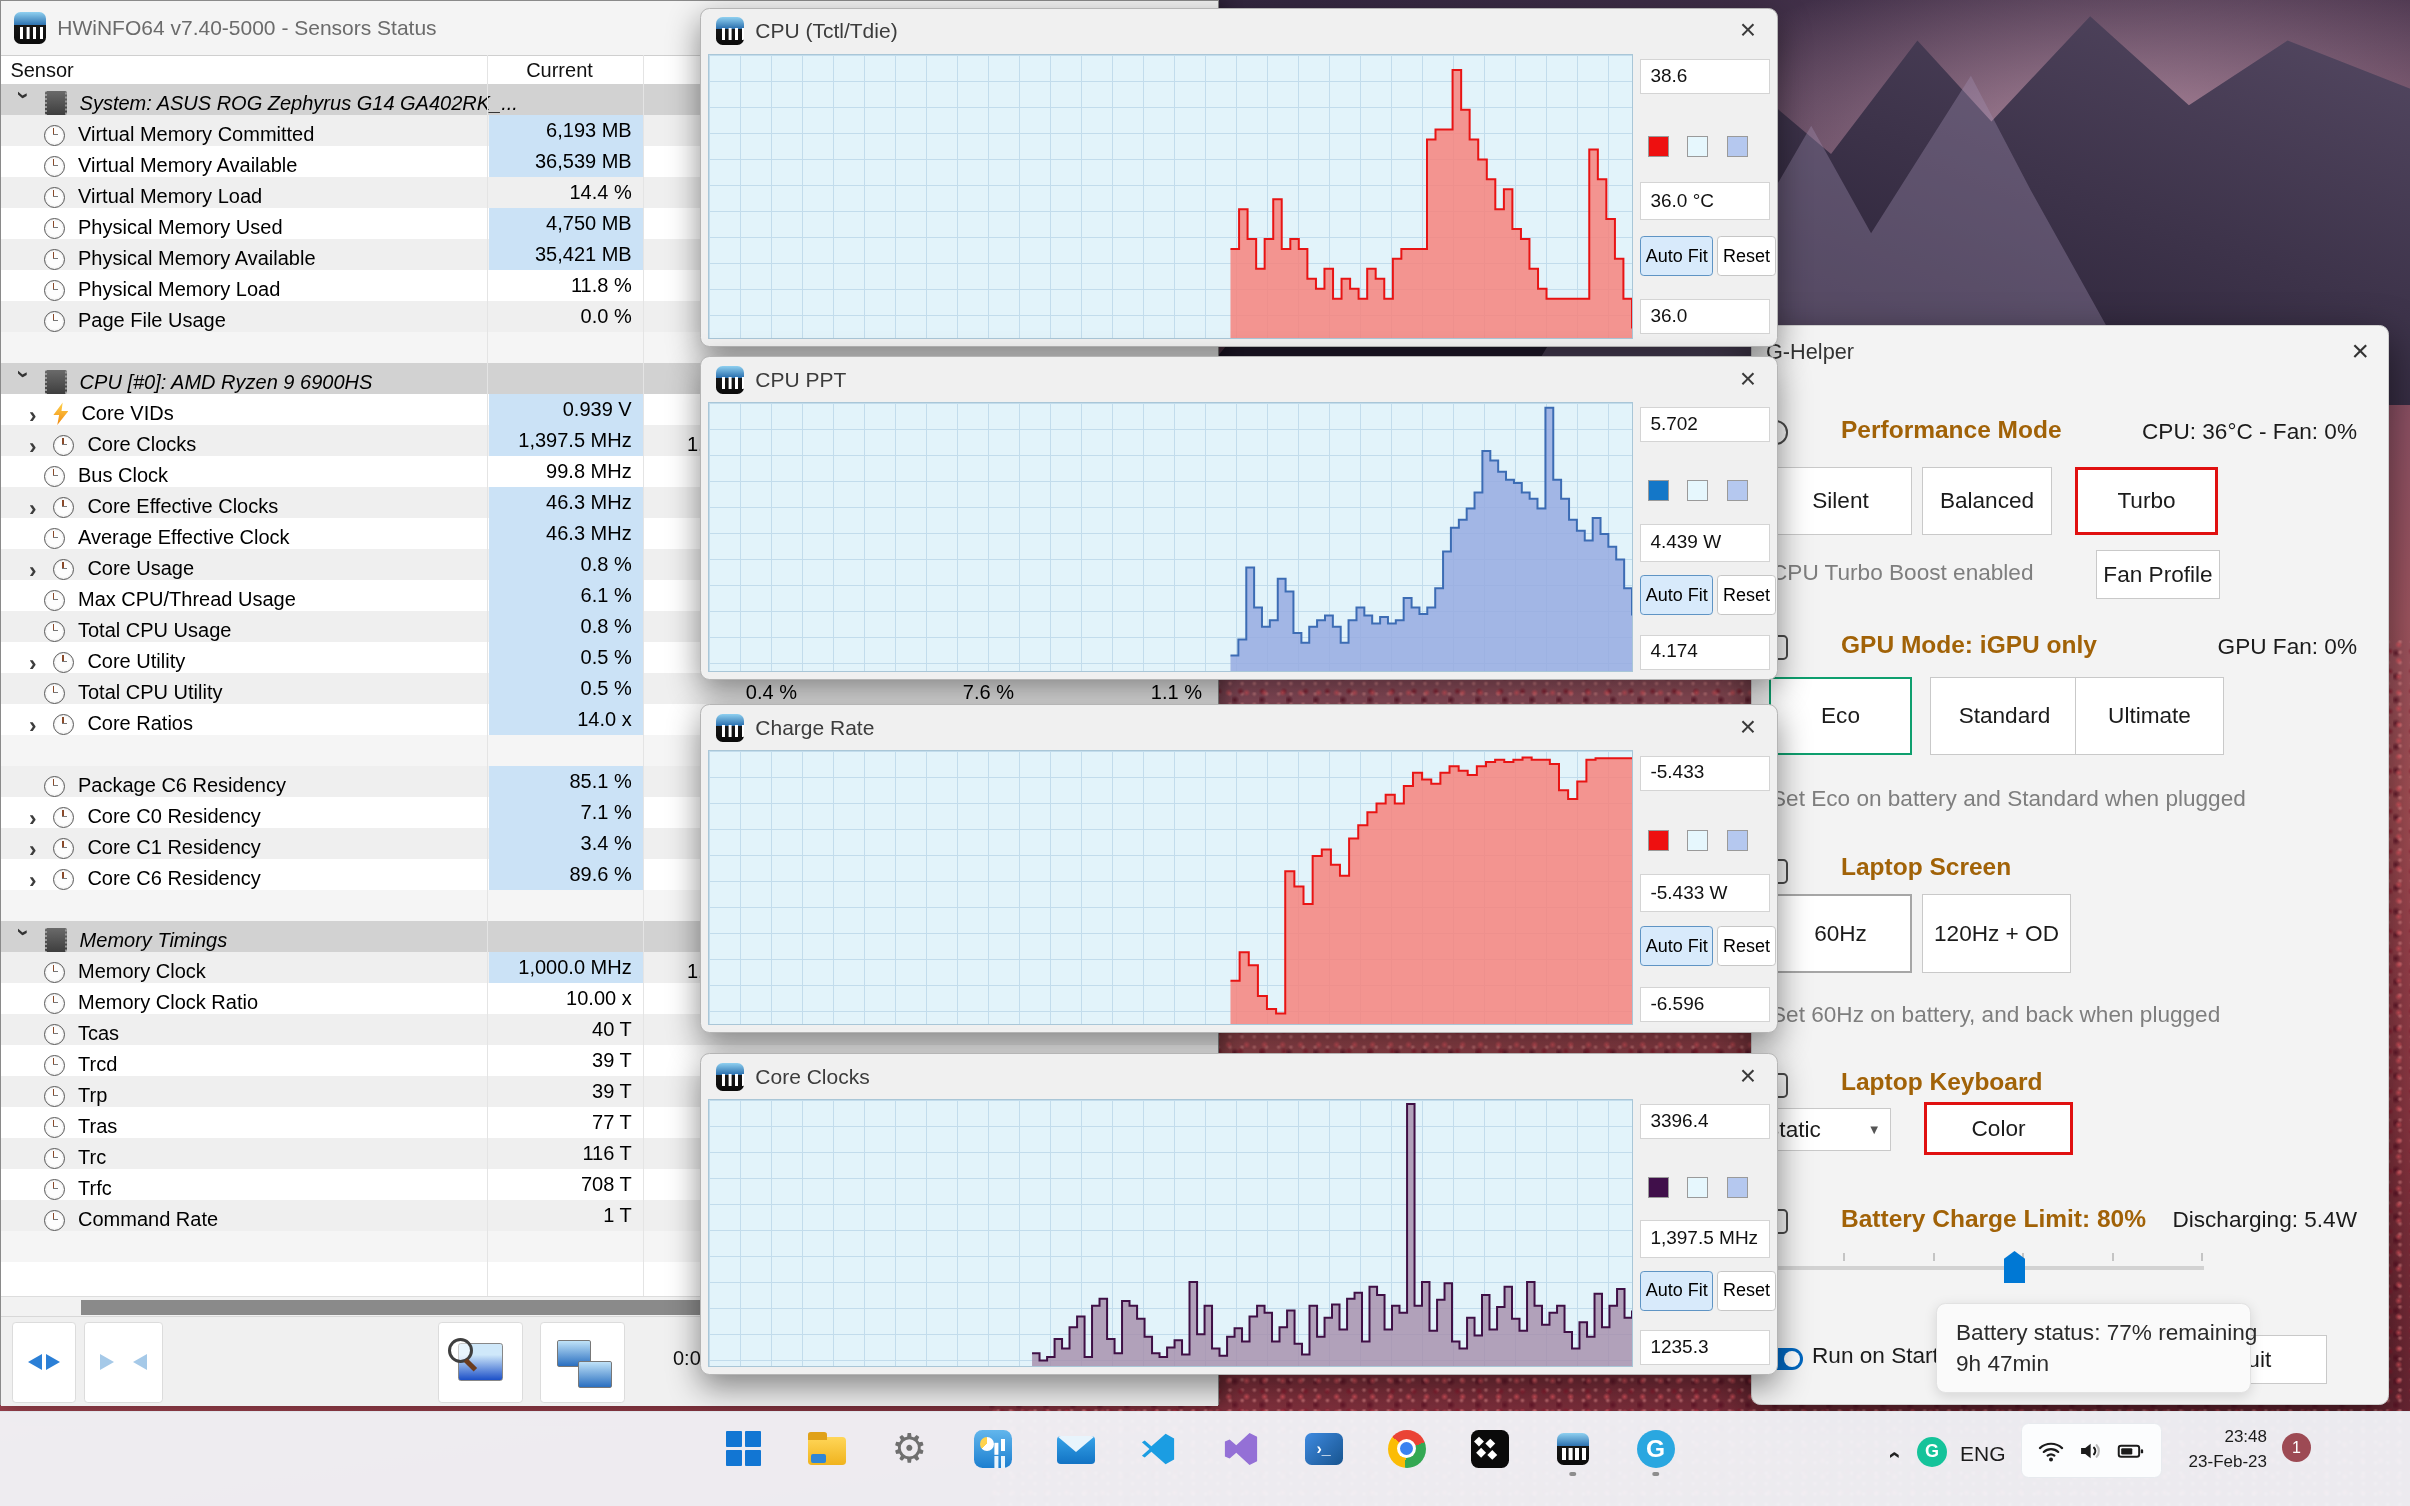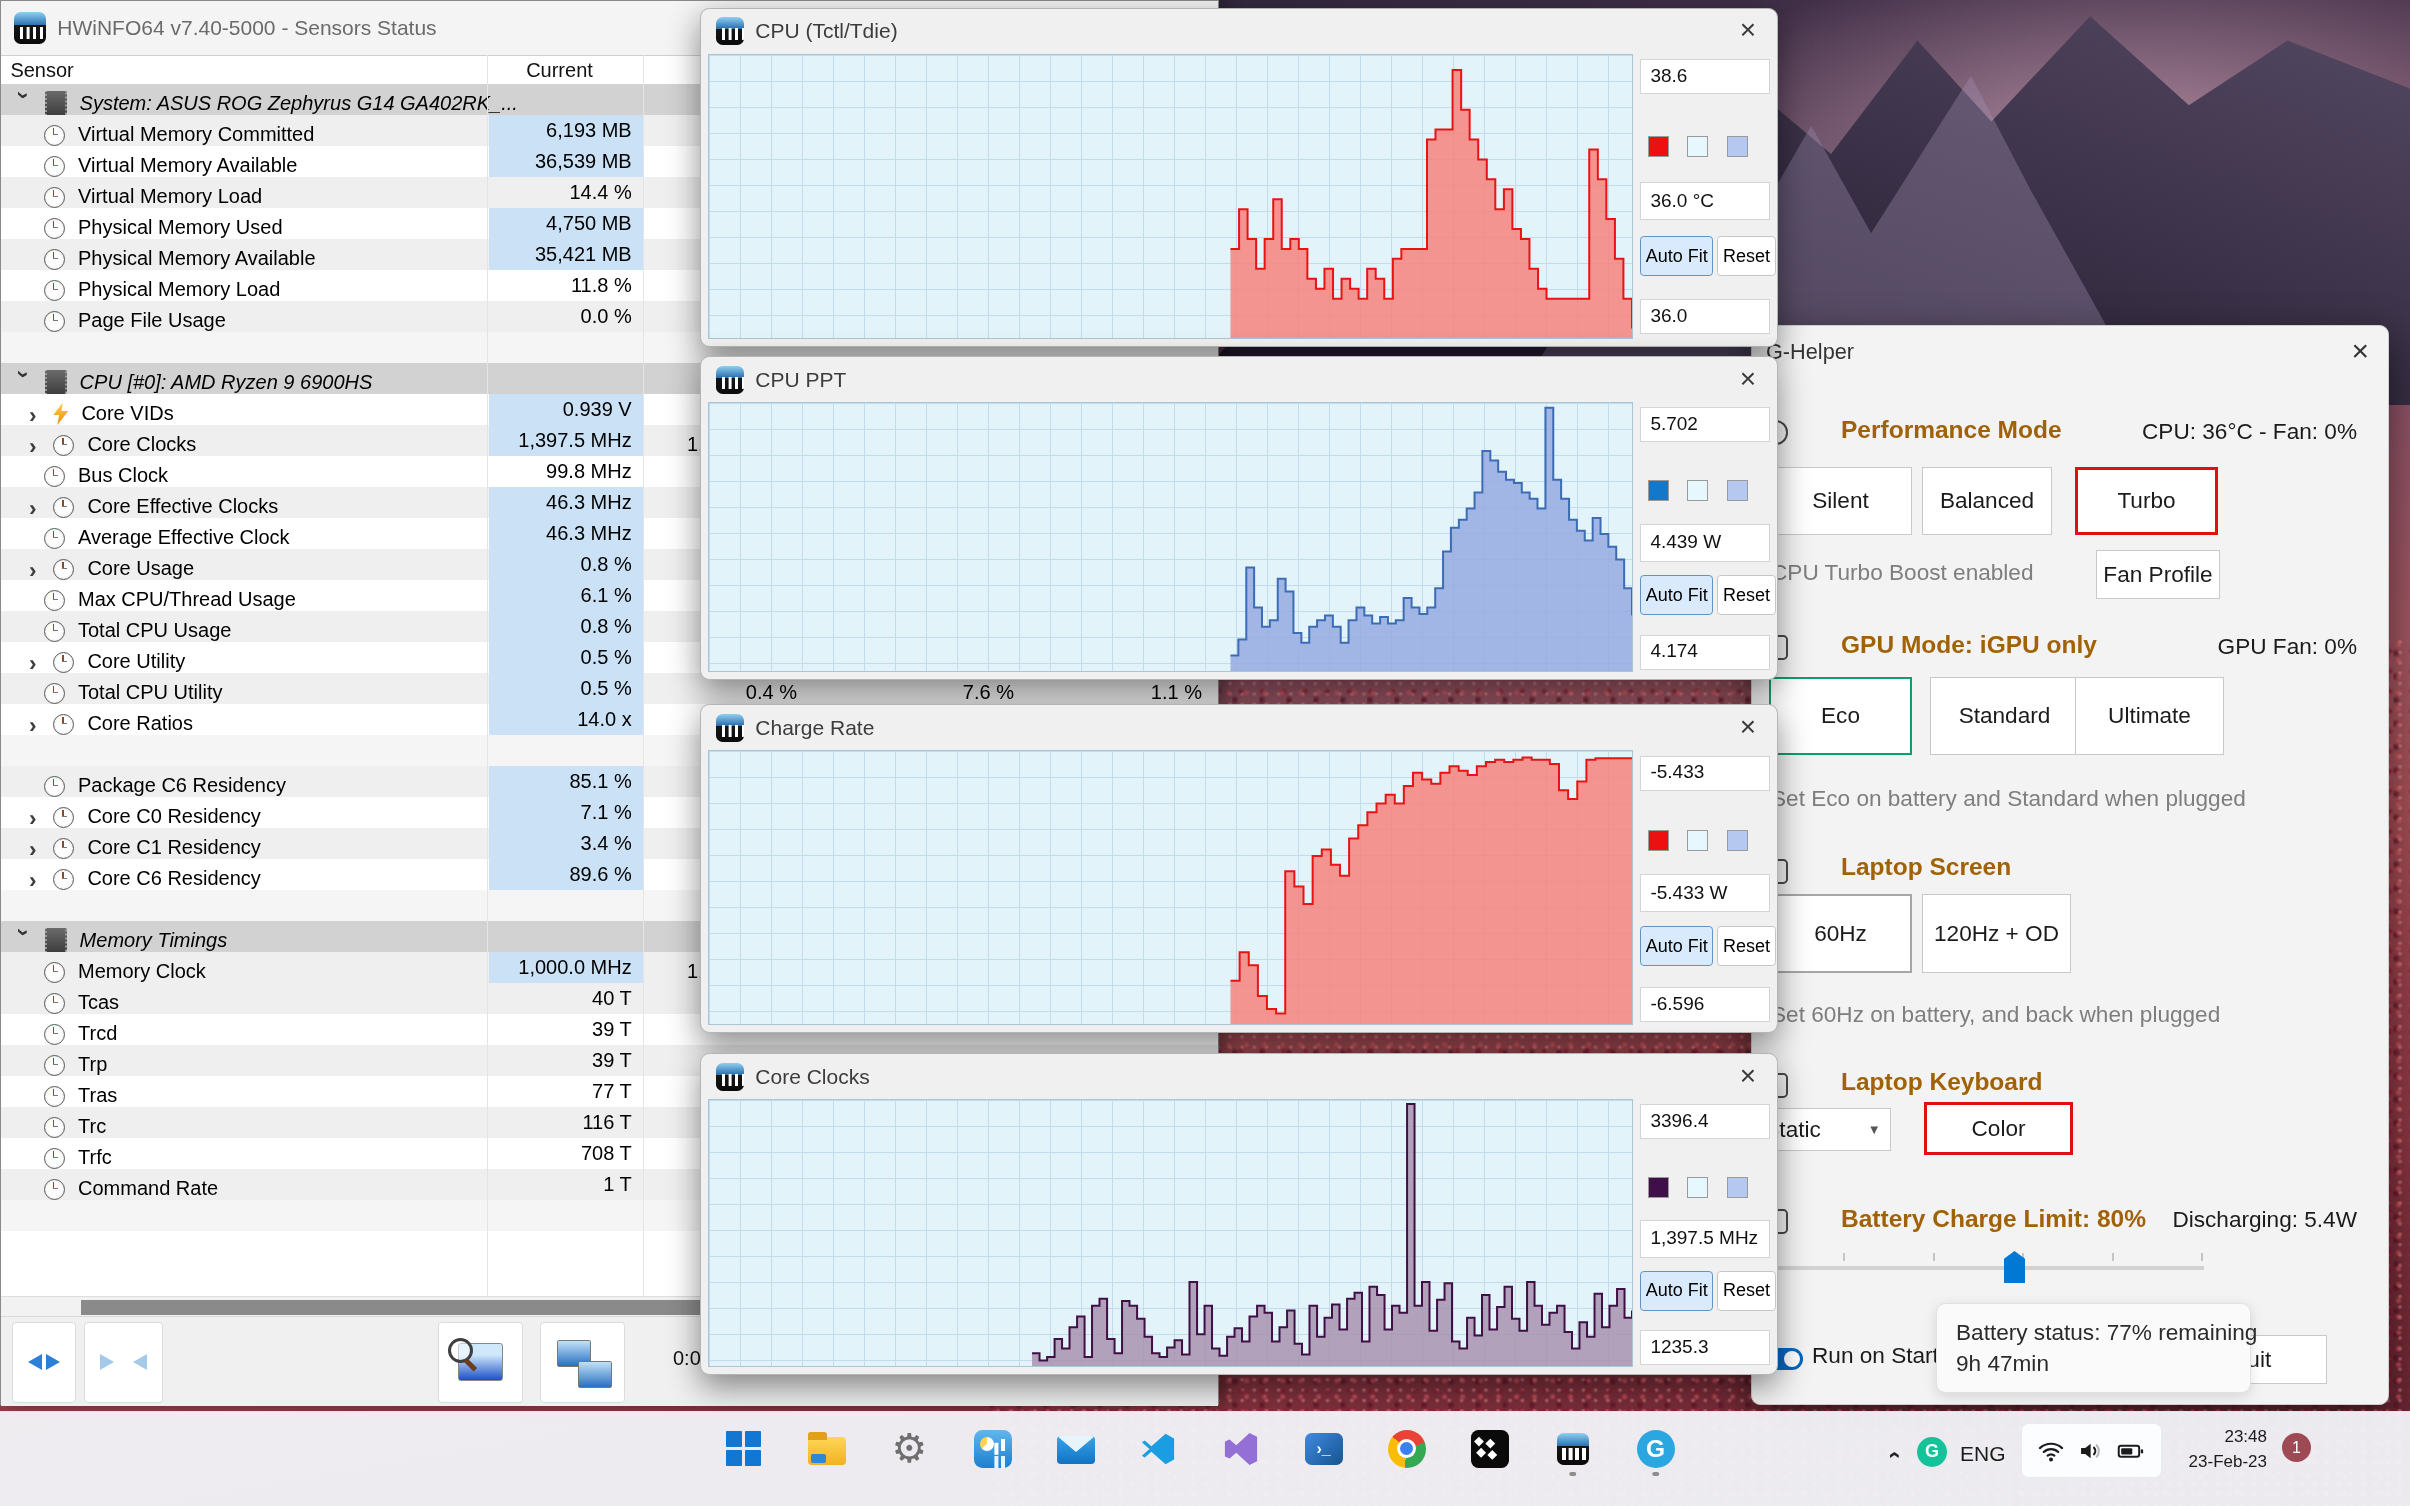--- a/index.html
+++ b/index.html
@@ -307,20 +307,28 @@
         <span class="chevd">›</span>
         <span class="ic-chip"></span>
         <span class="lbl">Memory Timings</span>
       </div>
       <div class="row odd">
         <span class="ic-clock"></span>
         <span class="lbl">Memory Clock</span>
         <span class="val hl">1,000.0 MHz</span>
         <span class="extra">1,</span>
       </div>
+      <div class="row even">
+        <span class="ic-clock"></span>
+        <span class="lbl">Memory Clock Ratio</span>
+        <span class="val">10.00 x</span>
+        <span class="colx c0">10.00 x</span>
+        <span class="colx c1">10.20 x</span>
+        <span class="colx c2">10.00</span>
+      </div>
       <div class="row odd">
         <span class="ic-clock"></span>
         <span class="lbl">Tcas</span>
         <span class="val">40 T</span>
       </div>
       <div class="row even">
         <span class="ic-clock"></span>
         <span class="lbl">Trcd</span>
         <span class="val">39 T</span>
       </div>

